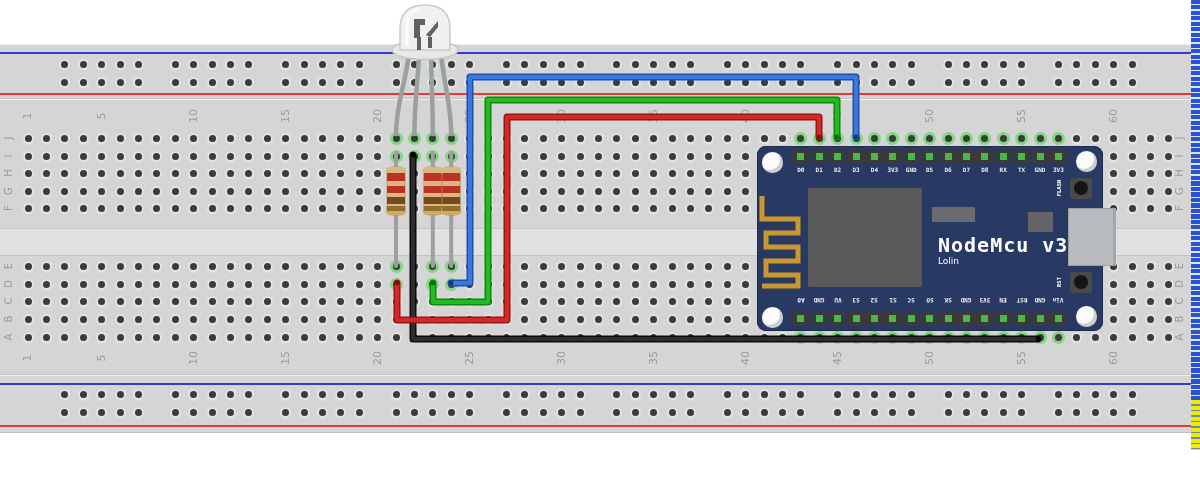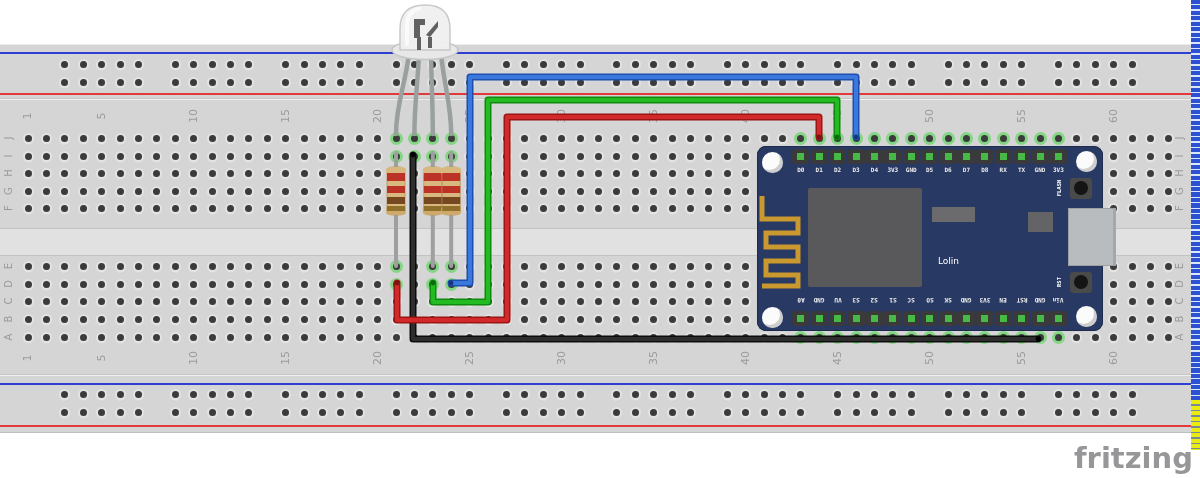--- a/index.html
+++ b/index.html
@@ -961,20 +961,21 @@
     <div class="mhole" style="left:4.5px;top:160.5px;"></div>
     <div class="mhole" style="left:318.5px;top:159.5px;"></div>
     <div class="btn" id="btn-flash">
         <i></i>
       </div>
     <div class="btn" id="btn-rst">
         <i></i>
       </div>
     <div class="btnlabel" id="flash-label">FLASH</div>
     <div class="btnlabel" id="rst-label">RST</div>
+    <div id="board-title">NodeMcu v3</div>
     <div id="board-subtitle">Lolin</div>
     <div id="pads">
         <div class="pad" style="left: 35.3px; top: 3px;">
           <i></i>
         </div>
         <div class="pinlabel" style="left: 34.8px; top: 20px;">D0</div>
         <div class="pad" style="left: 53.7px; top: 3px;">
           <i></i>
         </div>
         <div class="pinlabel" style="left: 53.2px; top: 20px;">D1</div>
@@ -1158,15 +1159,14 @@
         <path d="M414 19 h11 v6 h-5 v13 h-6 z" fill="#616161"></path>
         <path d="M426 35 L438 21 L438 27 L430 37 z" fill="#616161"></path>
         <rect x="417" y="37" width="4" height="13" fill="#616161"></rect>
         <rect x="428" y="37" width="4" height="11" fill="#616161"></rect>
         <path d="M407 44 V26 Q407 11 419 9" fill="none" stroke="#fcfcfc" stroke-width="4" stroke-linecap="round" opacity="0.85"></path>
       </g>
     </svg>
 
   <div id="strip-blue"></div>
   <div id="strip-yellow"></div>
-  <div id="watermark">fritzing</div>
 
 </div>
 
 </body></html>

